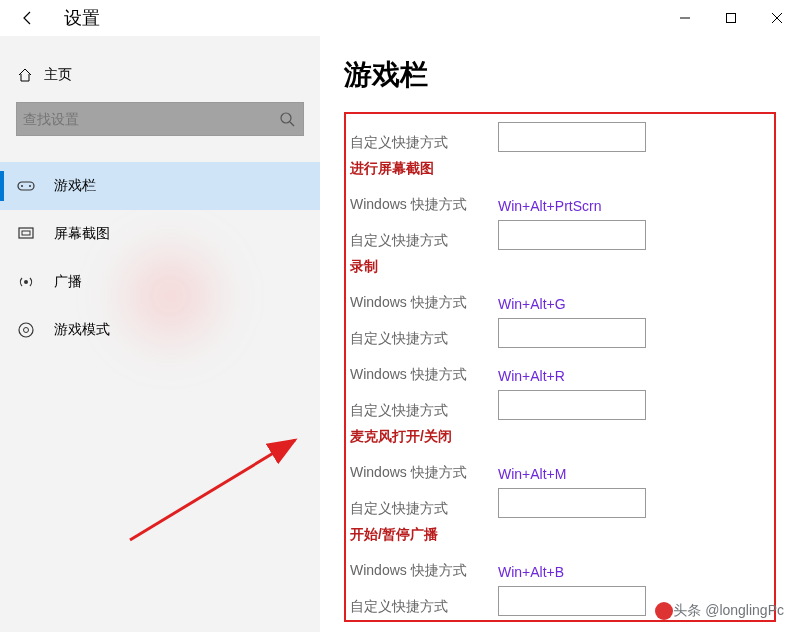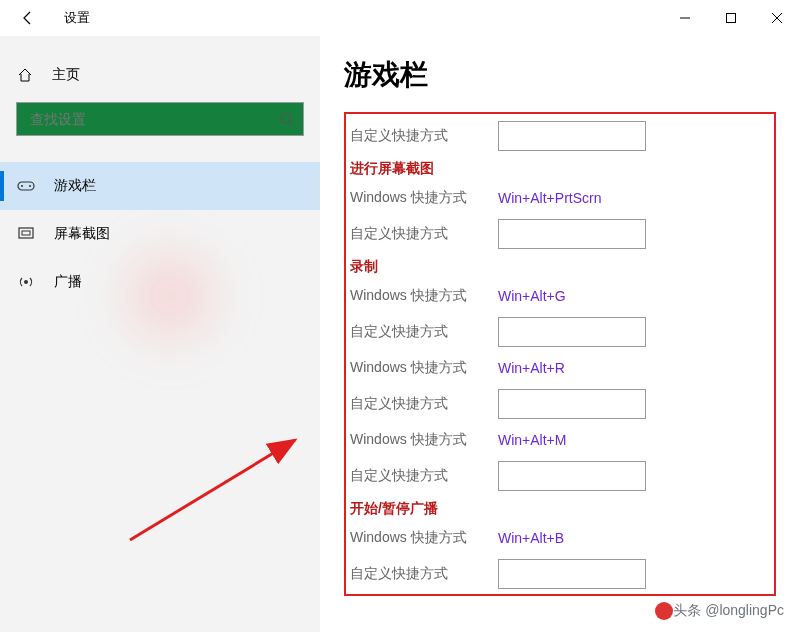--- a/index.html
+++ b/index.html
@@ -1,51 +1,51 @@
 <!DOCTYPE html>
 <html><head>
   <meta charset="utf-8">
   <style>
     * { box-sizing: border-box; margin: 0; padding: 0; }
     body { font-family: "Microsoft YaHei", "Segoe UI", sans-serif; font-size: 14px; color: #000; background: #fff; width: 800px; height: 632px; overflow: hidden; position: relative; }
     
     .titlebar { height: 36px; display: flex; align-items: center; padding: 0 0 0 16px; }
     .titlebar .back { width: 24px; height: 24px; display: flex; align-items: center; justify-content: center; cursor: pointer; }
-    .titlebar .title { margin-left: 24px; font-size: 13px; }
+    .titlebar .title { margin-left: 24px; font-size: 18px; }
     .titlebar .window-controls { margin-left: auto; display: flex; }
     .titlebar .window-controls .ctrl { width: 46px; height: 32px; display: flex; align-items: center; justify-content: center; cursor: pointer; }
     
     .layout { display: flex; height: calc(632px - 36px); }
     
     .sidebar { width: 320px; background: #f3f3f3; padding-top: 20px; position: relative; }
     .bg-blur { position: absolute; left: 110px; top: 200px; width: 120px; height: 120px; background: radial-gradient(circle, rgba(255,100,100,0.25), rgba(255,200,200,0.05) 70%, transparent); border-radius: 50%; filter: blur(20px); pointer-events: none; }
-    .home-link { display: flex; align-items: center; padding: 10px 16px; gap: 18px; cursor: pointer; text-align: center; }
+    .home-link { display: flex; align-items: center; padding: 10px 16px; gap: 10px; cursor: pointer; text-align: center; }
     .home-link .icon { width: 18px; height: 18px; display: flex; align-items: center; justify-content: center; }
     .home-link .lbl { font-size: 14px; }
     
     .search-wrap { padding: 8px 16px 16px 16px; }
-    .search-box { display: flex; align-items: center; background: #15803d; border: 1px solid #999; height: 34px; padding: 0 8px 0 13px; }
+    .search-box { display: flex; align-items: center; background: #a3a3a3; border: 1px solid #999; height: 34px; padding: 0 8px 0 6px; }
     .search-box input { flex: 1; border: none; outline: none; font-size: 14px; background: transparent; }
     .search-box .search-icon { width: 16px; height: 16px; color: #555; }
     
     .section-title { padding: 12px 16px; font-weight: 600; font-size: 14px; }
     
     .nav-list { margin-top: 10px; position: relative; z-index: 1; }
     .nav-item { display: flex; align-items: center; padding: 14px 16px; gap: 18px; cursor: pointer; }
     .nav-item.selected { background: #cfe4f7; }
     .nav-item.selected::before { content: ""; position: absolute; left: 0; width: 4px; height: 30px; background: #0078d4; }
     .nav-item .nav-icon { width: 20px; height: 20px; display: flex; align-items: center; justify-content: center; color: #333; }
     .nav-item .nav-lbl { font-size: 14px; }
     
     .content { flex: 1; padding: 20px 24px 0 24px; overflow: hidden; position: relative; }
     .page-title { font-size: 28px; font-weight: 600; margin-bottom: 18px; }
     
     .highlight-box { border: 2px solid #e02020; padding: 6px 4px 0 4px; }
     
-    .row { display: flex; align-items: center; min-height: 32px; margin-bottom: 4px; }
+    .row { display: flex; align-items: flex-end; min-height: 32px; margin-bottom: 4px; }
     .row .label { width: 148px; color: #666; font-size: 14px; }
     .row .value { font-size: 14px; color: #6d28d9; }
     .row .input { width: 148px; height: 30px; border: 1px solid #999; background: #fff; }
     .group-title { font-size: 14px; font-weight: 600; color: #b91c1c; margin-top: 8px; margin-bottom: 4px; }
     
     .arrow-svg { position: absolute; left: 120px; top: 410px; pointer-events: none; z-index: 5; }
     
     .watermark { position: absolute; right: 16px; bottom: 12px; display: flex; align-items: center; gap: 0; color: #70757a; font-size: 14px; z-index: 10; }
     .watermark .wm-icon { width: 18px; height: 18px; border-radius: 50%; background: #d33; display: inline-block; }
   </style>
@@ -122,20 +122,29 @@
       </div>
       <div class="nav-item">
         <span class="nav-icon">
           <svg width="18" height="18" viewBox="0 0 18 18">
               <circle cx="9" cy="9" r="2" fill="#333"></circle>
               <path d="M5 5 A6 6 0 0 0 5 13 M13 5 A6 6 0 0 1 13 13" stroke="#333" stroke-width="1.2" fill="none"></path>
             </svg>
         </span>
         <span class="nav-lbl">广播</span>
       </div>
+      <div class="nav-item">
+        <span class="nav-icon">
+          <svg width="18" height="18" viewBox="0 0 18 18">
+              <circle cx="9" cy="9" r="7" stroke="#333" stroke-width="1.2" fill="none"></circle>
+              <circle cx="9" cy="9" r="2.5" stroke="#333" stroke-width="1" fill="none"></circle>
+            </svg>
+        </span>
+        <span class="nav-lbl">游戏模式</span>
+      </div>
     </div>
   </div>
 
   <div class="content">
     <div class="page-title">游戏栏</div>
     <div class="highlight-box">
       <div class="row">
         <div class="label">自定义快捷方式</div>
         <input class="input" style="">
       </div>
@@ -162,20 +171,21 @@
 
       <div class="row">
         <div class="label">Windows 快捷方式</div>
         <div class="value">Win+Alt+R</div>
       </div>
       <div class="row">
         <div class="label">自定义快捷方式</div>
         <input class="input" style="">
       </div>
 
+      <div class="group-title">麦克风打开/关闭</div>
       <div class="row">
         <div class="label">Windows 快捷方式</div>
         <div class="value">Win+Alt+M</div>
       </div>
       <div class="row">
         <div class="label">自定义快捷方式</div>
         <input class="input" style="">
       </div>
 
       <div class="group-title">开始/暂停广播</div>

